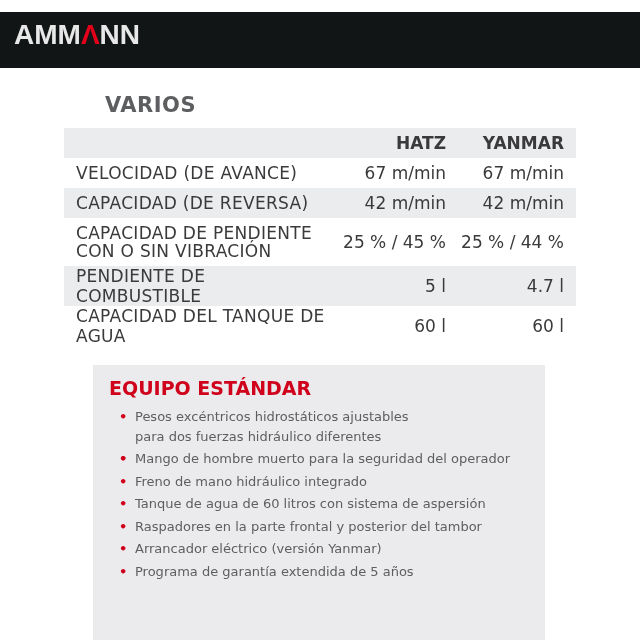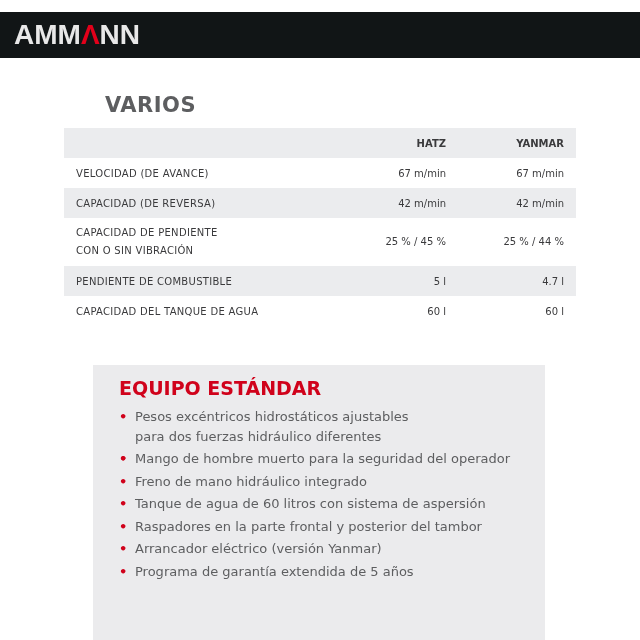--- a/index.html
+++ b/index.html
@@ -1,32 +1,32 @@
 <!DOCTYPE html>
 <html><head>
 <meta charset="utf-8">
 <style>
   html, body { margin:0; padding:0; }
   body { width:640px; height:640px; background:#ffffff; position:relative; overflow:hidden; font-family:"DejaVu Sans", sans-serif; }
-  .header { position:absolute; left:0; top:12px; width:640px; height:46px; background:#111516; }
+  .header { position:absolute; left:0; top:12px; width:640px; height:56px; background:#111516; }
   .logo { position:absolute; left:14px; top:7px; font-family:"Liberation Sans", sans-serif; font-weight:bold; font-size:28px; letter-spacing:0px; color:#e8e8e8; line-height:32px; }
   .logo .red { color:#e2001a; }
   .title { position:absolute; left:76px; top:93px; font-family:"DejaVu Sans", sans-serif; font-weight:bold; font-size:21px; color:#5d5e60; letter-spacing:0.5px;margin-left:29px; }
-  table.spec { position:absolute; left:64px; top:128px; width:512px; border-collapse:collapse; font-size:10px; color:#3a3a3c; }
+  table.spec { position:absolute; left:64px; top:128px; width:512px; border-collapse:collapse; font-size:17px; color:#3a3a3c; }
   table.spec td, table.spec th { padding:0; height:30px; vertical-align:middle; }
   table.spec tr.shade { background:#ebecee; }
   table.spec th { font-weight:bold; text-align:right; color:#3a3a3c; }
   table.spec td.label { padding-left:12px; text-align:left; letter-spacing:0.3px; }
   table.spec td.v1 { text-align:right; width:110px; padding-right:0; }
   table.spec td.v2 { text-align:right; width:118px; padding-right:12px; }
   table.spec th.h1 { width:110px; }
   table.spec th.h2 { width:118px; padding-right:12px; }
   table.spec tr.tall td { height:48px; line-height:18px; }
   .box { position:absolute; left:93px; top:365px; width:452px; height:290px; background:#ebebed; }
-  .box-title { position:absolute; left:26px; top:12px; font-family:"DejaVu Sans", sans-serif; font-weight:bold; font-size:19px; color:#d0021b; }
+  .box-title { position:absolute; left:16px; top:12px; font-family:"DejaVu Sans", sans-serif; font-weight:bold; font-size:19px; color:#d0021b; }
   ul.equip { position:absolute; left:26px; top:42px; margin:0; padding:0; list-style:none; font-size:13px; color:#5d5e60; }
   ul.equip li { position:relative; padding-left:16px; line-height:19.5px; margin-bottom:3px; }
   ul.equip li .bullet { position:absolute; left:0; top:0; color:#d0021b; font-weight:bold; }
 </style>
 </head>
 <body>
 
 <div class="header">
   <div class="logo"><span>AMM</span><span class="red">Λ</span><span>NN</span></div>
 </div>

